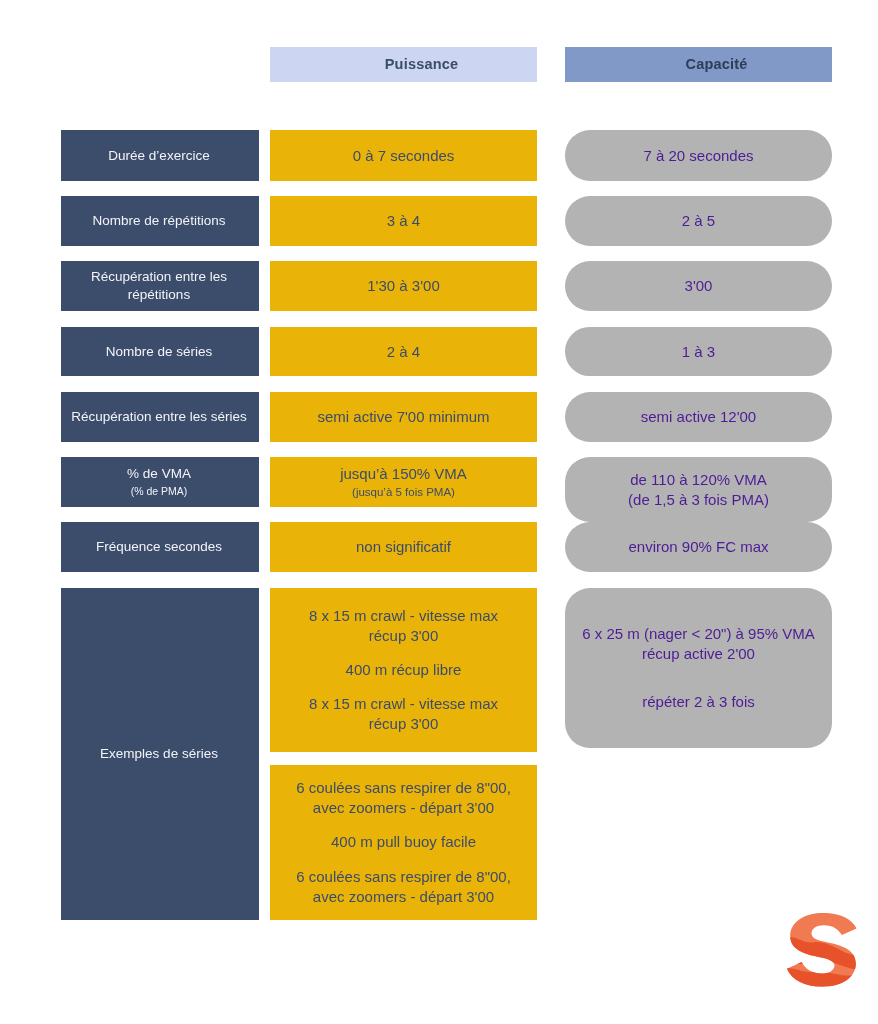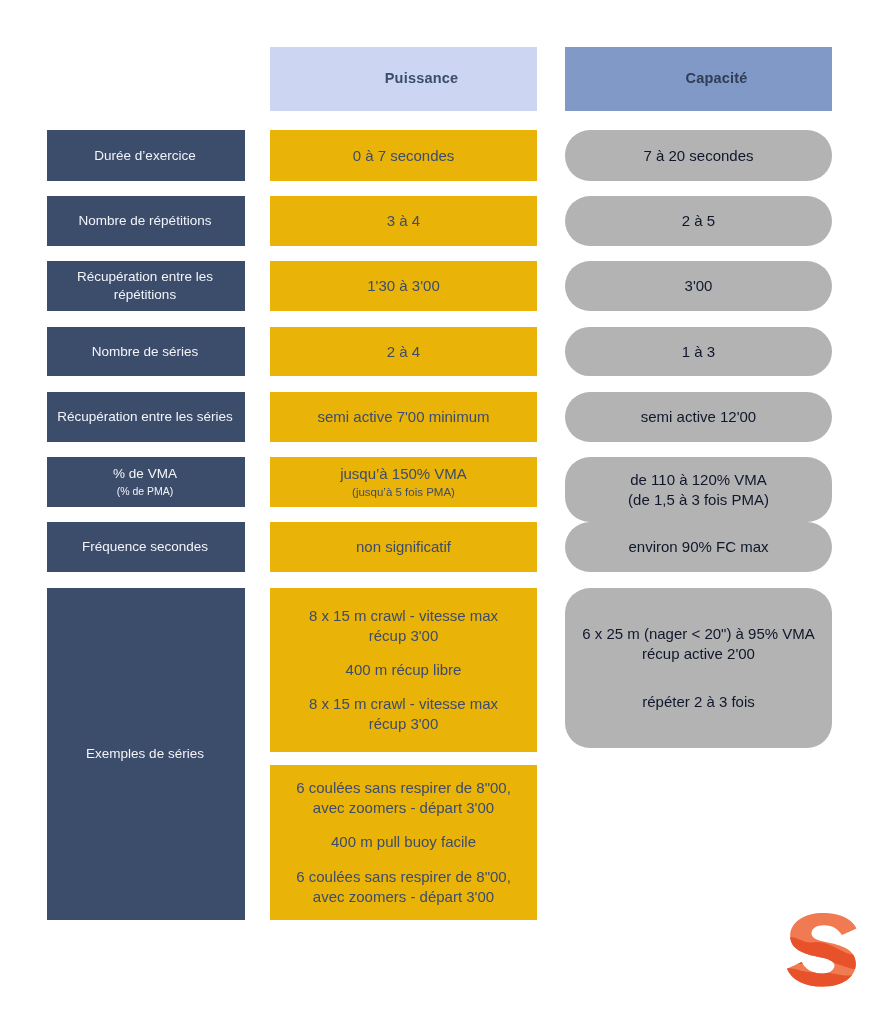--- a/index.html
+++ b/index.html
@@ -32,28 +32,28 @@
     display: flex;
     flex-direction: column;
     align-items: center;
     justify-content: center;
     text-align: center;
     padding: 4px 10px;
     line-height: 1.32;
   }
 
   
-  .col-label  { left: 47px;  width: 198px; padding-left: 8px; }
+  .col-label  { left: 61px;  width: 198px; padding-left: 8px; }
   .col-puiss  { left: 270px; width: 267px; }
   .col-capa   { left: 565px; width: 267px; }
 
   
   .hdr {
     top: 47px;
-    height: 64px;
+    height: 35px;
     font-size: 14.5px;
     font-weight: bold;
     letter-spacing: .2px;
     padding-left: 46px;
   }
   .hdr-puiss { background: #ccd6f2; color: #3c4c6b; }
   .hdr-capa  { background: #8099c7; color: #2f3d56; }
 
   
   .lbl {
@@ -71,21 +71,21 @@
   .puiss {
     background: #eab308;
     color: #3c4c6b;
     font-size: 15px;
   }
   .puiss .sub { font-size: 11.5px; margin-top: 1px; }
 
   
   .capa {
     background: #b3b3b3;
-    color: #0f172a;
+    color: #4c1d95;
     font-size: 15px;
     border-radius: 25px;
   }
   .capa .sub { font-size: 15px; }
 
   
   .blk-line { display: block; }
   .blk-gap  { display: block; height: 14px; }
 
   .examples-block {

